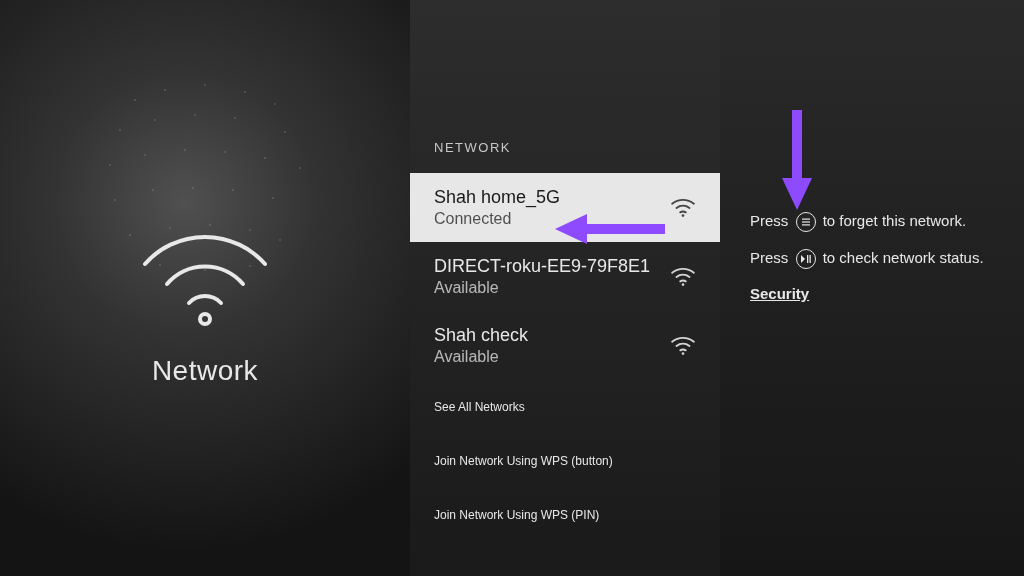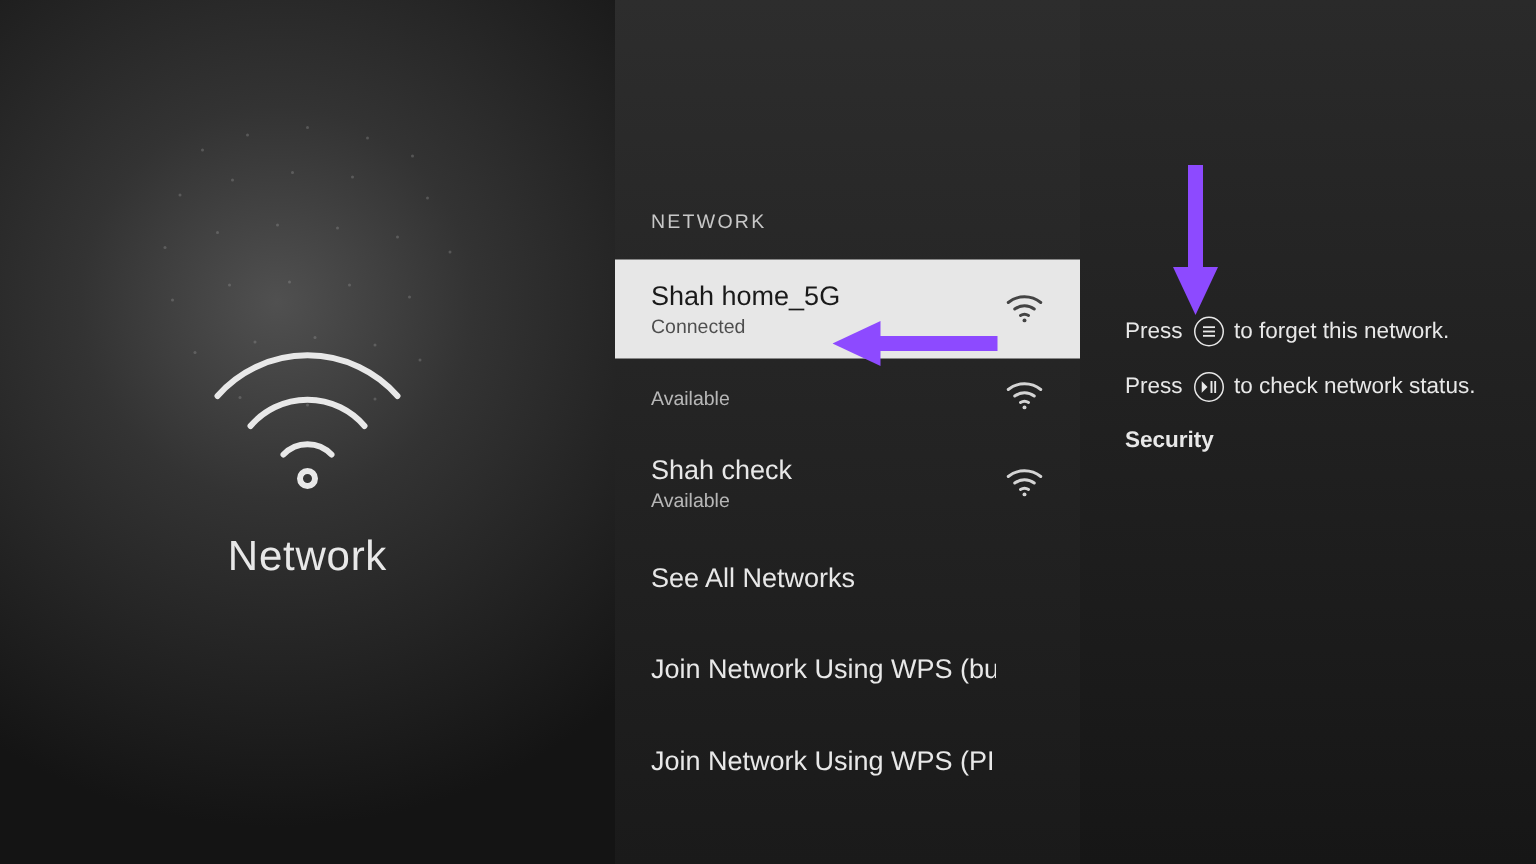--- a/index.html
+++ b/index.html
@@ -43,36 +43,36 @@
     align-items:center;
     justify-content:space-between;
     cursor:pointer;
   }
   .net-item.selected {
     background:#e7e7e7;
     color:#1a1a1a;
   }
   .net-text { display:flex; flex-direction:column; max-width: 230px; overflow:hidden; white-space:nowrap; }
   .net-name { font-size: 18px; font-weight:500; }
-  .net-status { font-size: 13px; opacity:0.75; margin-top:2px; }
+  .net-status { font-size: 16px; opacity:0.75; margin-top:2px; }
   .net-item .wifi-small { width:26px; height:22px; opacity:0.9; }
   .net-item.simple { padding: 20px 24px; }
-  .net-item.simple .net-name { font-size:18px; font-weight:500;text-align:right; }
+  .net-item.simple .net-name { font-size:12px; font-weight:500;text-align:right; }
 
   
   .panel-right {
     flex:1;
     height:100%;
     background: linear-gradient(180deg, #2a2a2a 0%, #161616 100%);
     padding: 210px 30px 0 30px;
     font-size: 15px;
     line-height:1.5;
   }
   .info-line { margin-bottom: 14px; }
-  .info-title { font-weight:600; margin-top:4px; }
+  .info-title { font-weight:600; margin-top:4px;text-decoration:underline; }
   .btn-glyph {
     display:inline-flex; align-items:center; justify-content:center;
     width:20px; height:20px; border-radius:50%;
     border:1.5px solid #e8e8e8; font-size:10px; vertical-align:middle;
     margin: 0 3px;
   }
 
   
   .arrow { position:absolute; pointer-events:none; }
   .arrow svg { display:block; }
@@ -149,20 +149,21 @@
       <svg class="wifi-small" viewBox="0 0 24 20" fill="none" stroke="#333" stroke-width="1.8" stroke-linecap="round">
         <path d="M2 6 A16 16 0 0 1 22 6"></path>
           <path d="M6 10 A10 10 0 0 1 18 10"></path>
           <path d="M9.5 14 A4.5 4.5 0 0 1 14.5 14"></path>
           <circle cx="12" cy="17" r="1.2" fill="#333" stroke="none"></circle>
       </svg>
     </div>
 
     <div class="net-item">
       <div class="net-text">
+        <span class="net-name">DIRECT-roku-EE9-79F8E1</span>
         <span class="net-status">Available</span>
       </div>
       <svg class="wifi-small" viewBox="0 0 24 20" fill="none" stroke="#e8e8e8" stroke-width="1.8" stroke-linecap="round">
         <path d="M2 6 A16 16 0 0 1 22 6"></path>
           <path d="M6 10 A10 10 0 0 1 18 10"></path>
           <path d="M9.5 14 A4.5 4.5 0 0 1 14.5 14"></path>
           <circle cx="12" cy="17" r="1.2" fill="#e8e8e8" stroke="none"></circle>
       </svg>
     </div>
 

